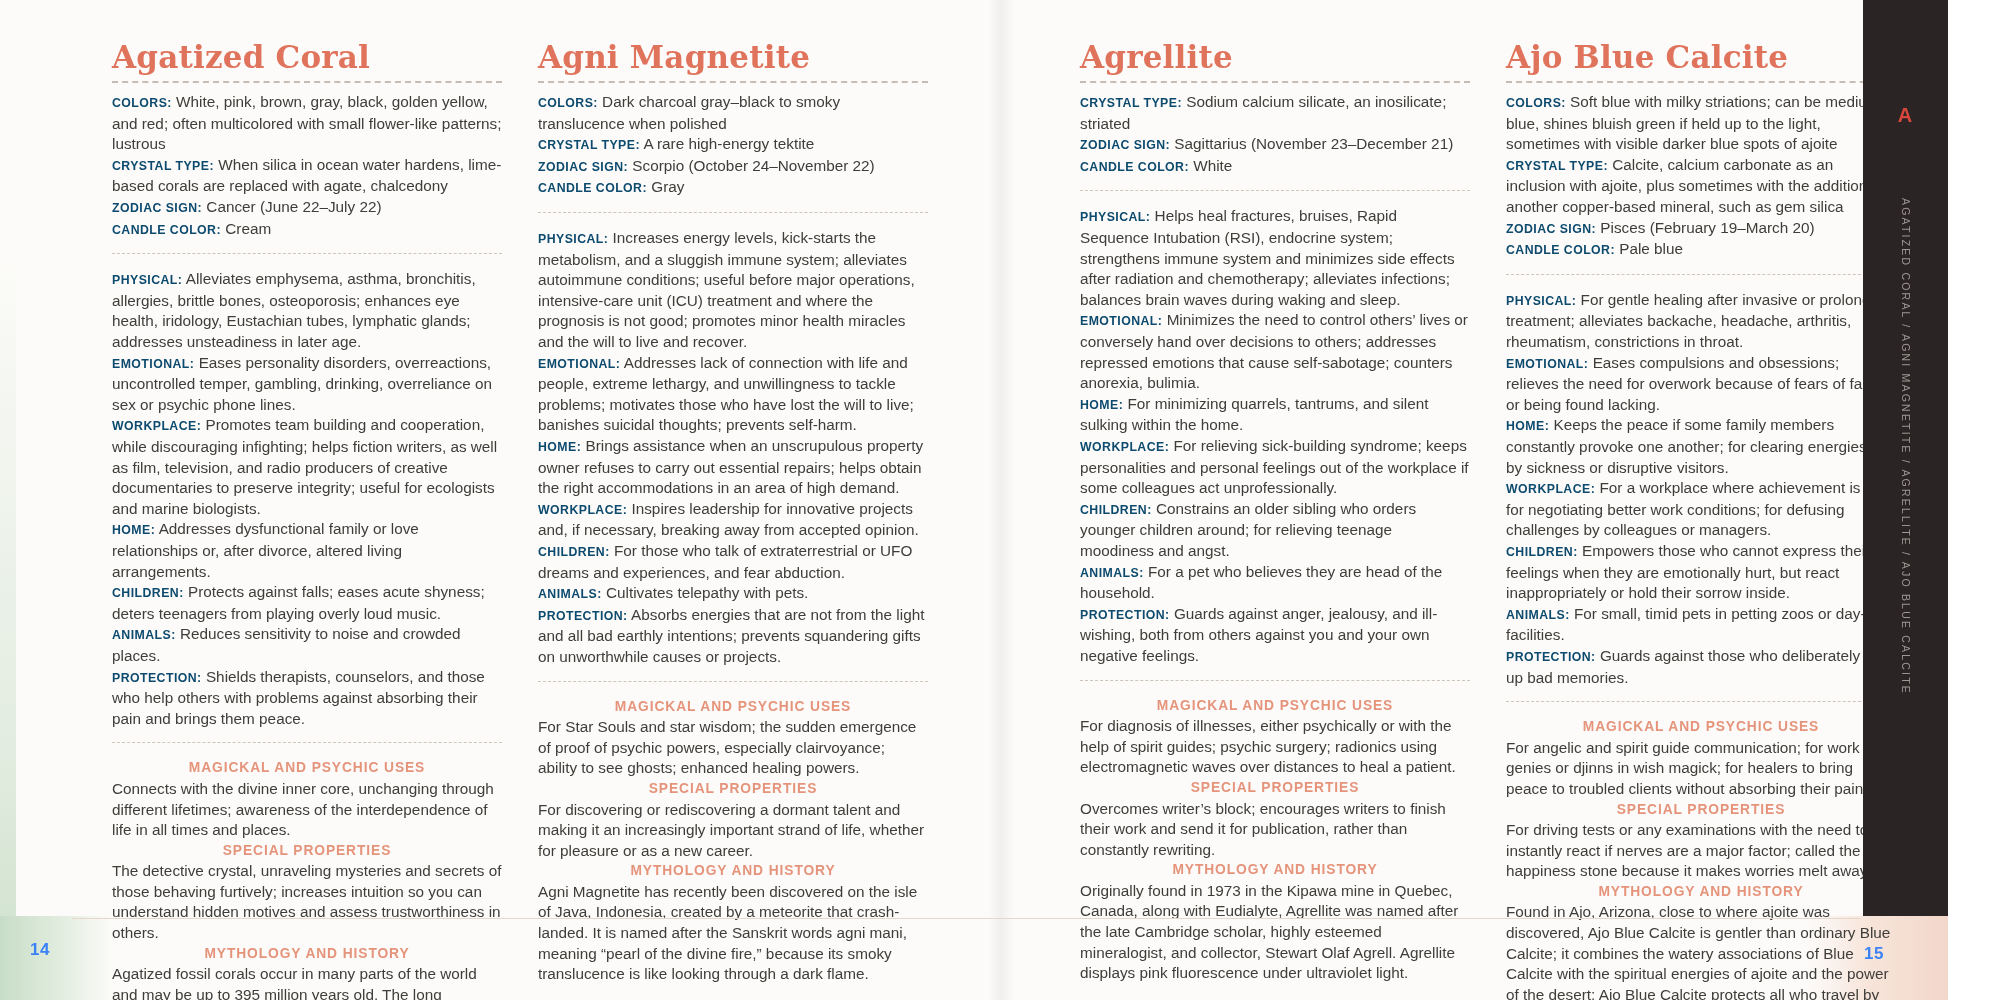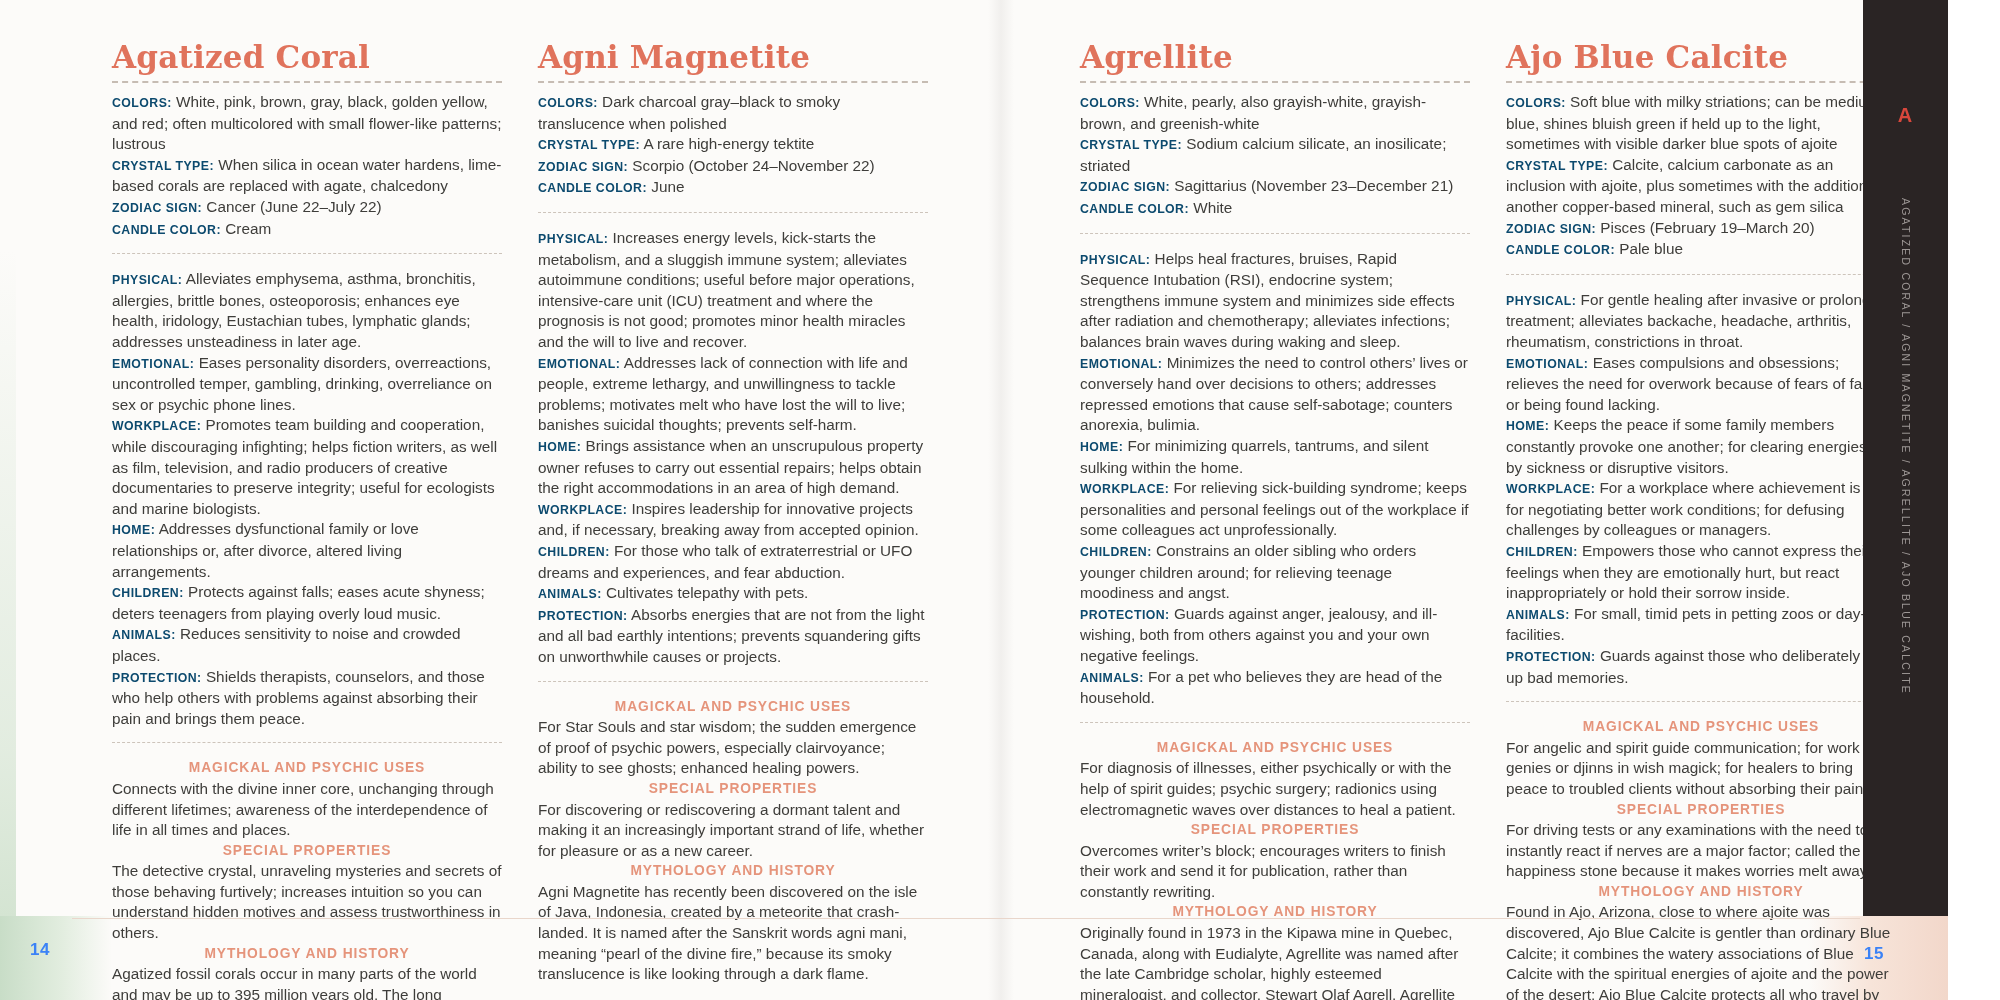--- a/index.html
+++ b/index.html
@@ -115,28 +115,28 @@
     </div>
   </section>
 
   <section class="col">
     <h2 class="title">Agni Magnetite</h2>
 
     <div class="block info">
       <p><span class="lbl">COLORS:</span> <span>Dark charcoal gray–black to smoky translucence when polished</span></p>
       <p><span class="lbl">CRYSTAL TYPE:</span> <span>A rare high-energy tektite</span></p>
       <p><span class="lbl">ZODIAC SIGN:</span> <span>Scorpio (October 24–November 22)</span></p>
-      <p><span class="lbl">CANDLE COLOR:</span> <span>June</span></p>
+      <p><span class="lbl">CANDLE COLOR:</span> <span>Gray</span></p>
     </div>
 
     <div class="sep"></div>
 
     <div class="block props">
       <p><span class="lbl">PHYSICAL:</span> <span>Increases energy levels, kick-starts the metabolism, and a sluggish immune system; alleviates autoimmune conditions; useful before major operations, intensive-care unit (ICU) treatment and where the prognosis is not good; promotes minor health miracles and the will to live and recover.</span></p>
-      <p><span class="lbl">EMOTIONAL:</span> <span>Addresses lack of connection with life and people, extreme lethargy, and unwillingness to tackle problems; motivates melt who have lost the will to live; banishes suicidal thoughts; prevents self-harm.</span></p>
+      <p><span class="lbl">EMOTIONAL:</span> <span>Addresses lack of connection with life and people, extreme lethargy, and unwillingness to tackle problems; motivates those who have lost the will to live; banishes suicidal thoughts; prevents self-harm.</span></p>
       <p><span class="lbl">HOME:</span> <span>Brings assistance when an unscrupulous property owner refuses to carry out essential repairs; helps obtain the right accommodations in an area of high demand.</span></p>
       <p><span class="lbl">WORKPLACE:</span> <span>Inspires leadership for innovative projects and, if necessary, breaking away from accepted opinion.</span></p>
       <p><span class="lbl">CHILDREN:</span> <span>For those who talk of extraterrestrial or UFO dreams and experiences, and fear abduction.</span></p>
       <p><span class="lbl">ANIMALS:</span> <span>Cultivates telepathy with pets.</span></p>
       <p><span class="lbl">PROTECTION:</span> <span>Absorbs energies that are not from the light and all bad earthly intentions; prevents squandering gifts on unworthwhile causes or projects.</span></p>
     </div>
 
     <div class="sep"></div>
 
     <div class="block uses">
@@ -146,36 +146,35 @@
       <p class="usep">For discovering or rediscovering a dormant talent and making it an increasingly important strand of life, whether for pleasure or as a new career.</p>
       <h3 class="subhead">MYTHOLOGY AND HISTORY</h3>
       <p class="usep">Agni Magnetite has recently been discovered on the isle of Java, Indonesia, created by a meteorite that crash-landed. It is named after the Sanskrit words agni mani, meaning “pearl of the divine fire,” because its smoky translucence is like looking through a dark flame.</p>
     </div>
   </section>
 
   <section class="col">
     <h2 class="title">Agrellite</h2>
 
     <div class="block info">
-      <p><span class="lbl">COLORS:</span> <span>White, pearly, also grayish-white, grayish-brown, and greenish-white</span></p>
       <p><span class="lbl">CRYSTAL TYPE:</span> <span>Sodium calcium silicate, an inosilicate; striated</span></p>
       <p><span class="lbl">ZODIAC SIGN:</span> <span>Sagittarius (November 23–December 21)</span></p>
       <p><span class="lbl">CANDLE COLOR:</span> <span>White</span></p>
     </div>
 
     <div class="sep"></div>
 
     <div class="block props">
       <p><span class="lbl">PHYSICAL:</span> <span>Helps heal fractures, bruises, Rapid Sequence Intubation (RSI), endocrine system; strengthens immune system and minimizes side effects after radiation and chemotherapy; alleviates infections; balances brain waves during waking and sleep.</span></p>
       <p><span class="lbl">EMOTIONAL:</span> <span>Minimizes the need to control others’ lives or conversely hand over decisions to others; addresses repressed emotions that cause self-sabotage; counters anorexia, bulimia.</span></p>
       <p><span class="lbl">HOME:</span> <span>For minimizing quarrels, tantrums, and silent sulking within the home.</span></p>
       <p><span class="lbl">WORKPLACE:</span> <span>For relieving sick-building syndrome; keeps personalities and personal feelings out of the workplace if some colleagues act unprofessionally.</span></p>
       <p><span class="lbl">CHILDREN:</span> <span>Constrains an older sibling who orders younger children around; for relieving teenage moodiness and angst.</span></p>
+      <p><span class="lbl">ANIMALS:</span> <span>For a pet who believes they are head of the household.</span></p>
       <p><span class="lbl">PROTECTION:</span> <span>Guards against anger, jealousy, and ill-wishing, both from others against you and your own negative feelings.</span></p>
-      <p><span class="lbl">ANIMALS:</span> <span>For a pet who believes they are head of the household.</span></p>
     </div>
 
     <div class="sep"></div>
 
     <div class="block uses">
       <h3 class="subhead">MAGICKAL AND PSYCHIC USES</h3>
       <p class="usep">For diagnosis of illnesses, either psychically or with the help of spirit guides; psychic surgery; radionics using electromagnetic waves over distances to heal a patient.</p>
       <h3 class="subhead">SPECIAL PROPERTIES</h3>
       <p class="usep">Overcomes writer’s block; encourages writers to finish their work and send it for publication, rather than constantly rewriting.</p>
       <h3 class="subhead">MYTHOLOGY AND HISTORY</h3>

